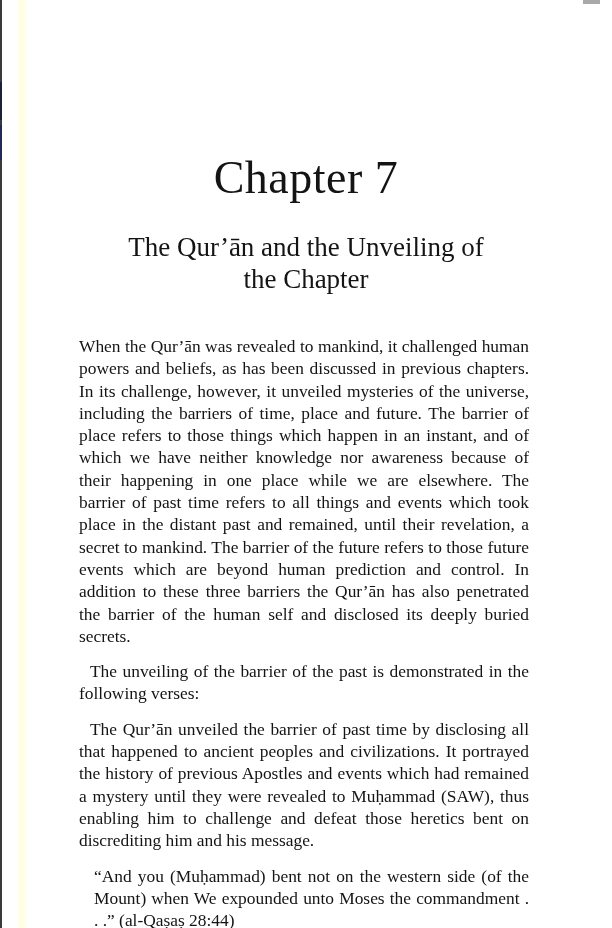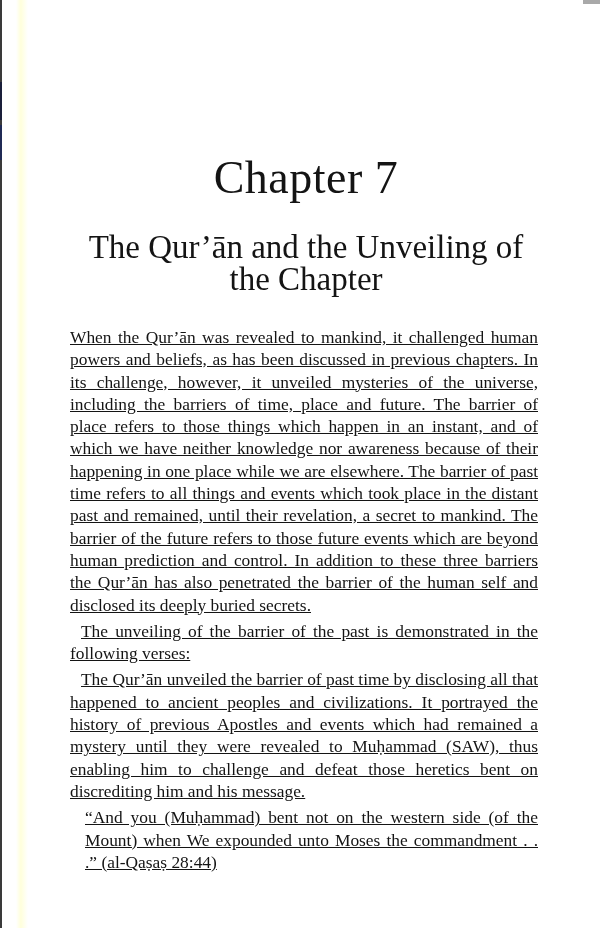--- a/index.html
+++ b/index.html
@@ -52,40 +52,39 @@
       line-height: 56px;
       letter-spacing: 0.5px;
       margin: 0;
       font-weight: normal;
     }
     .chapter-title {
       position: absolute;
       left: 0; width: 612px;
       top: 231px;
       text-align: center;
-      font-size: 33px;
+      font-size: 27px;
       line-height: 32px;
       margin: 0;
       font-weight: normal;
     }
     .chapter-title span { display: block; }
     .body-text {
       position: absolute;
       left: 66px;
       width: 476px;
       top: 322px;
       font-size: 17.4px;
       line-height: 22.3px;
       text-align: justify;
     }
     .body-text p {
-      margin: 4px;
+      margin: 13px;
       text-align: justify;
       text-align-last: left;
-      text-decoration: underline;
     }
     .blockquote {
       margin: 21px 0 0 0;
       padding-left: 15px;
       text-align: justify;
       text-align-last: left;
     }
   </style>
 </head>
 <body>

